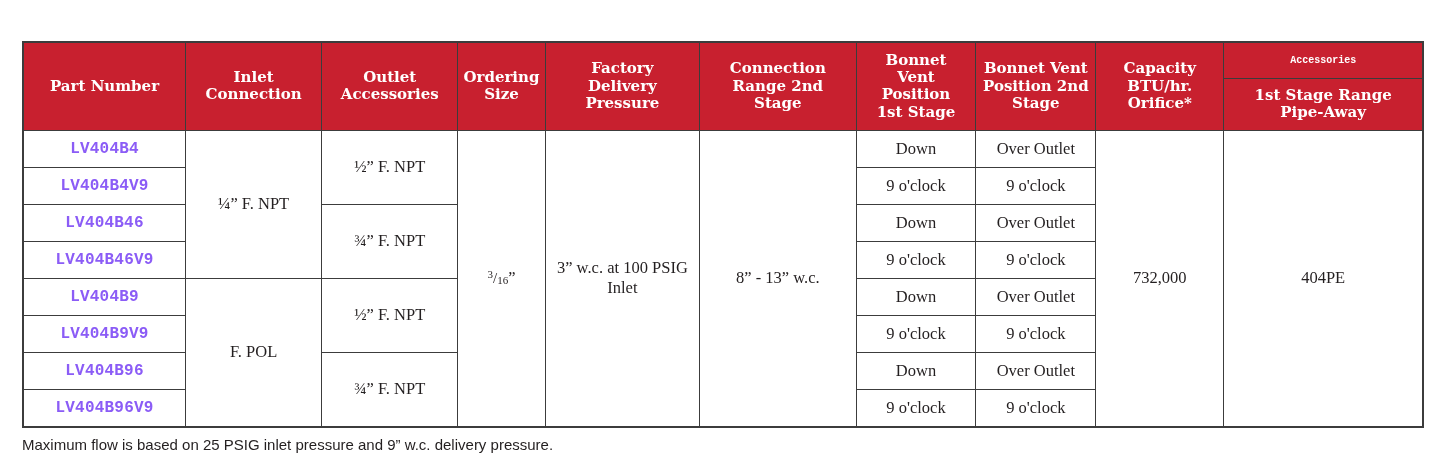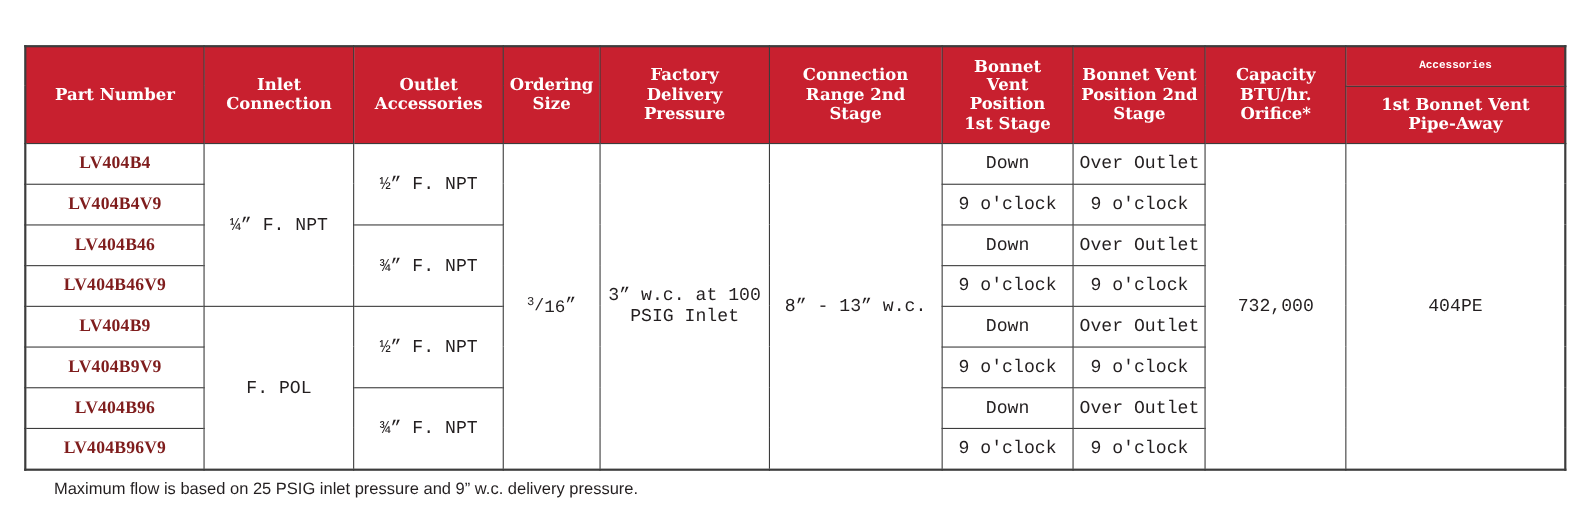--- a/index.html
+++ b/index.html
@@ -69,48 +69,47 @@
   }
   thead th.acc-bottom {
     height: 52px;
     font-size: 15px;
     padding: 2px 2px;
   }
   tbody td {
     height: 36px;
     font-size: 16.5px;
     background: #ffffff;
+    font-family: Liberation Serif, serif;
+  }
+  td.part {
+    color: #8b5cf6;
     font-family: Liberation Mono, monospace;
-  }
-  td.part {
-    color: #7f1d1d;
-    font-family: Liberation Serif, serif;
     font-weight: bold;
     font-size: 16px;
     letter-spacing: 0.2px;
   }
   td.plain {
     color: #231f20;
   }
   .frac {
     display: inline-block;
     font-size: 15px;
     vertical-align: baseline;
   }
   .frac sup { font-size: 11px; vertical-align: 0.45em; }
-  .frac sub { font-size: 16px; vertical-align: -0.1em; }
+  .frac sub { font-size: 11px; vertical-align: -0.1em; }
   .footnote {
     position: absolute;
     left: 22px;
     top: 436px;
     font-size: 15px;
     color: #231f20;
     font-family: "Liberation Sans", sans-serif;
     white-space: nowrap;
-    margin-left: 27px;
   }
   .nowrap { white-space: nowrap; }
 </style>
 </head>
 <body>
 
 <div class="page">
 
 
   <div class="tbl-wrap">
@@ -148,21 +147,21 @@
 1st Stage</span></th>
           <th rowspan="2"><span style="white-space:pre-line">Bonnet Vent
 Position 2nd
 Stage</span></th>
           <th rowspan="2"><span style="white-space:pre-line">Capacity
 BTU/hr.
 Orifice*</span></th>
           <th class="acc-top"><span>Accessories</span></th>
         </tr>
         <tr>
-          <th class="acc-bottom"><span style="white-space:pre-line">1st Bonnet Vent
+          <th class="acc-bottom"><span style="white-space:pre-line">1st Stage Range
 Pipe-Away</span></th>
         </tr>
       </thead>
       <tbody>
         <tr>
           <td class="part">LV404B4</td>
           <td class="plain" rowspan="4">¼” F. NPT</td>
           <td class="plain" rowspan="2">½” F. NPT</td>
           <td class="plain" rowspan="8">
             <span class="frac"><sup>3</sup>/<sub>16</sub></span><span>”</span>

